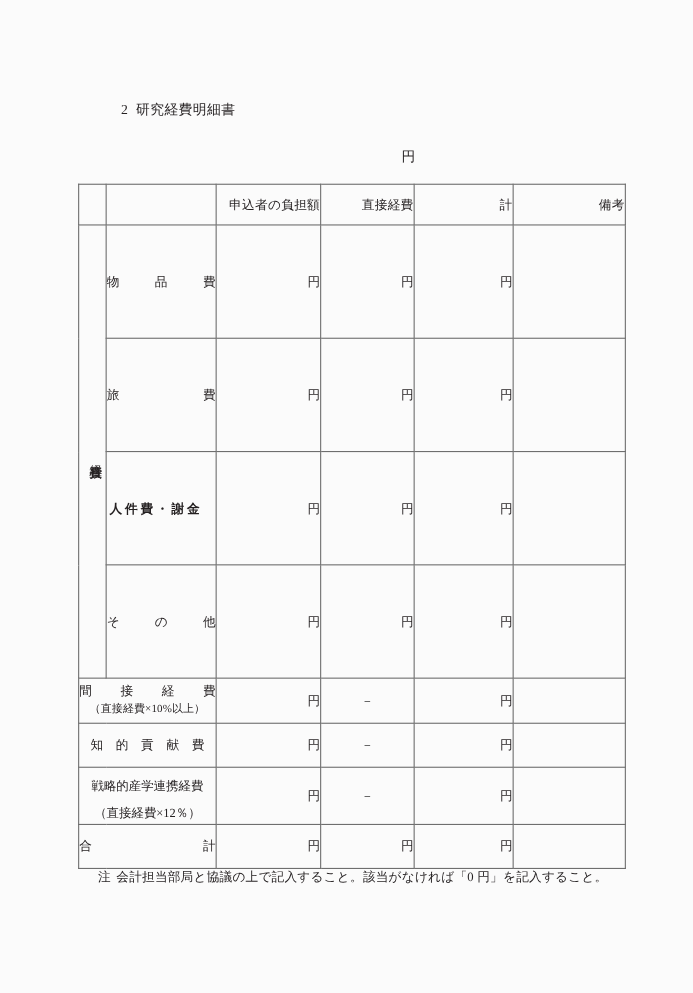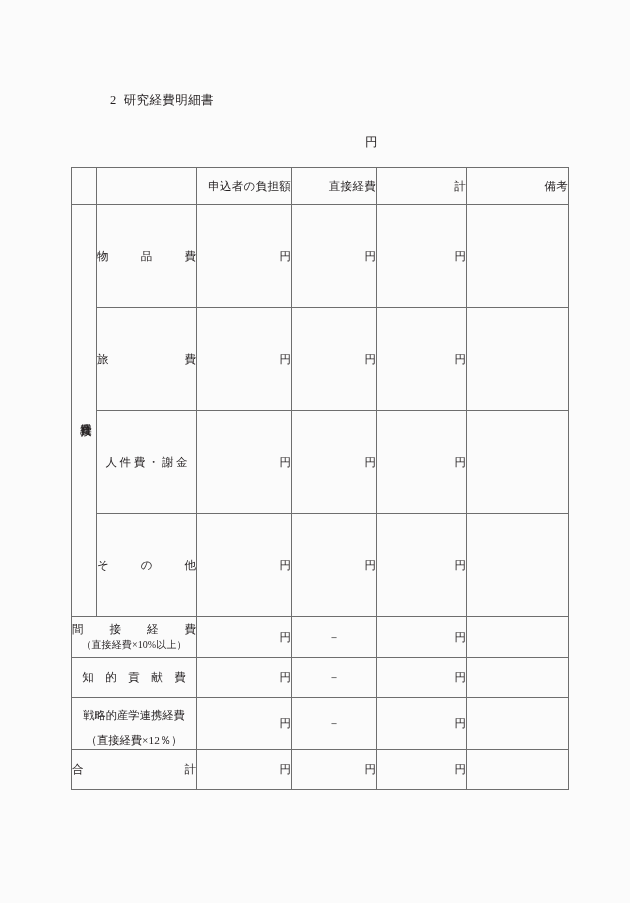--- a/index.html
+++ b/index.html
@@ -107,23 +107,23 @@
   .item-cell {
     padding: 0 10px;
     font-size: 11.5px;
   }
   .spread {
     display: flex;
     justify-content: space-between;
     width: 100%;
   }
   .spread-tight {
-    text-align: center;
     letter-spacing: 2.6px;
     text-indent: 2.6px;
+    font-weight: bold;
   }
 
   
   .money-cell {
     text-align: right;
     padding-right: 13px;
     font-size: 11.5px;
   }
   .dash-cell {
     text-align: center;
@@ -309,14 +309,17 @@
         </td>
         <td class="money-cell">円</td>
         <td class="money-cell">円</td>
         <td class="money-cell">円</td>
         <td class="blank-cell"></td>
       </tr>
 
     </tbody>
   </table>
 
+  <div class="footer-note">
+    <span class="note-mark">注</span><span>会計担当部局と協議の上で記入すること。該当がなければ「0 円」を記入すること。</span>
+  </div>
 
 </div>
 
 </body></html>

